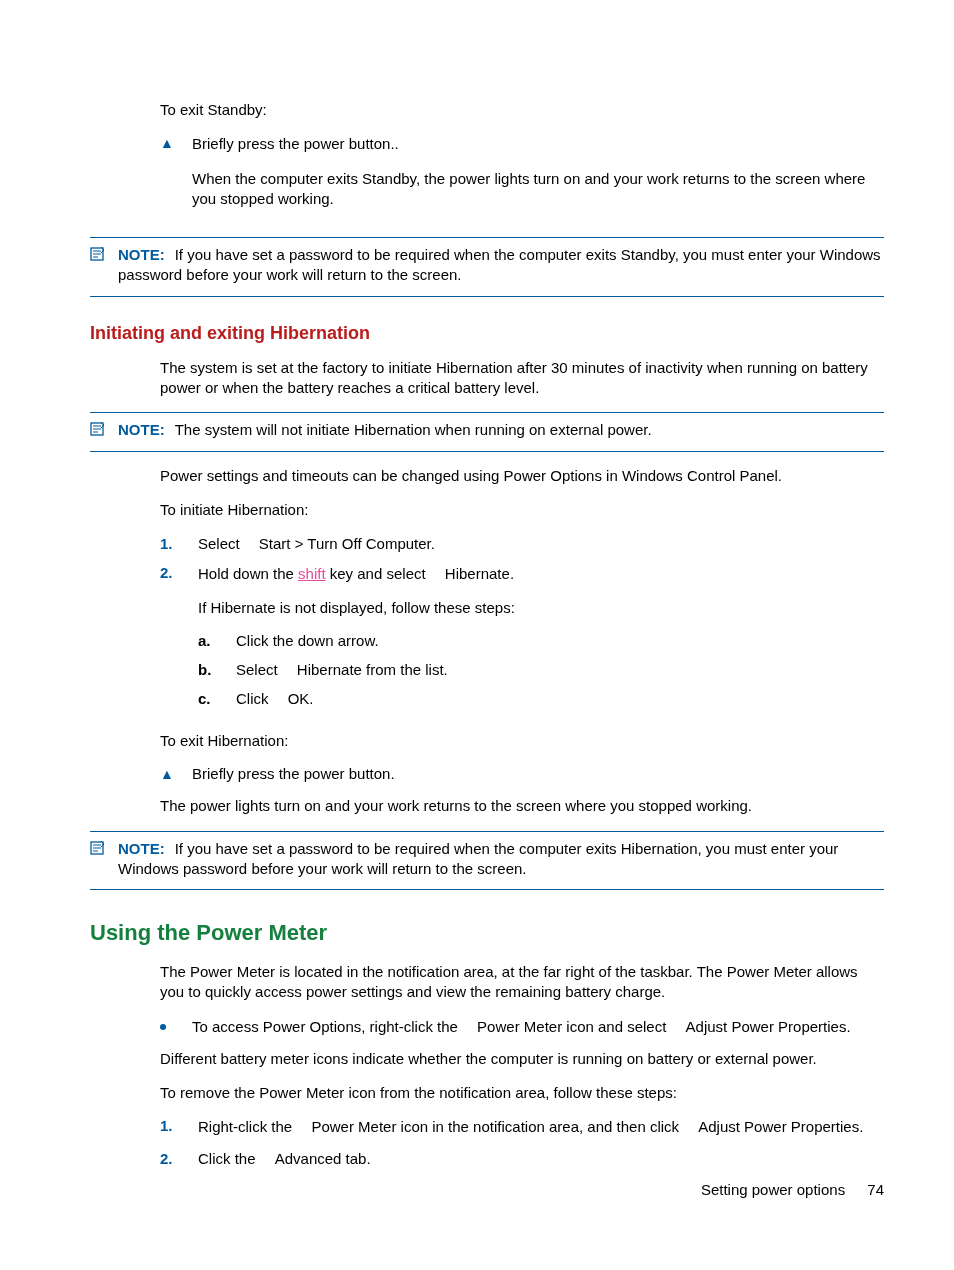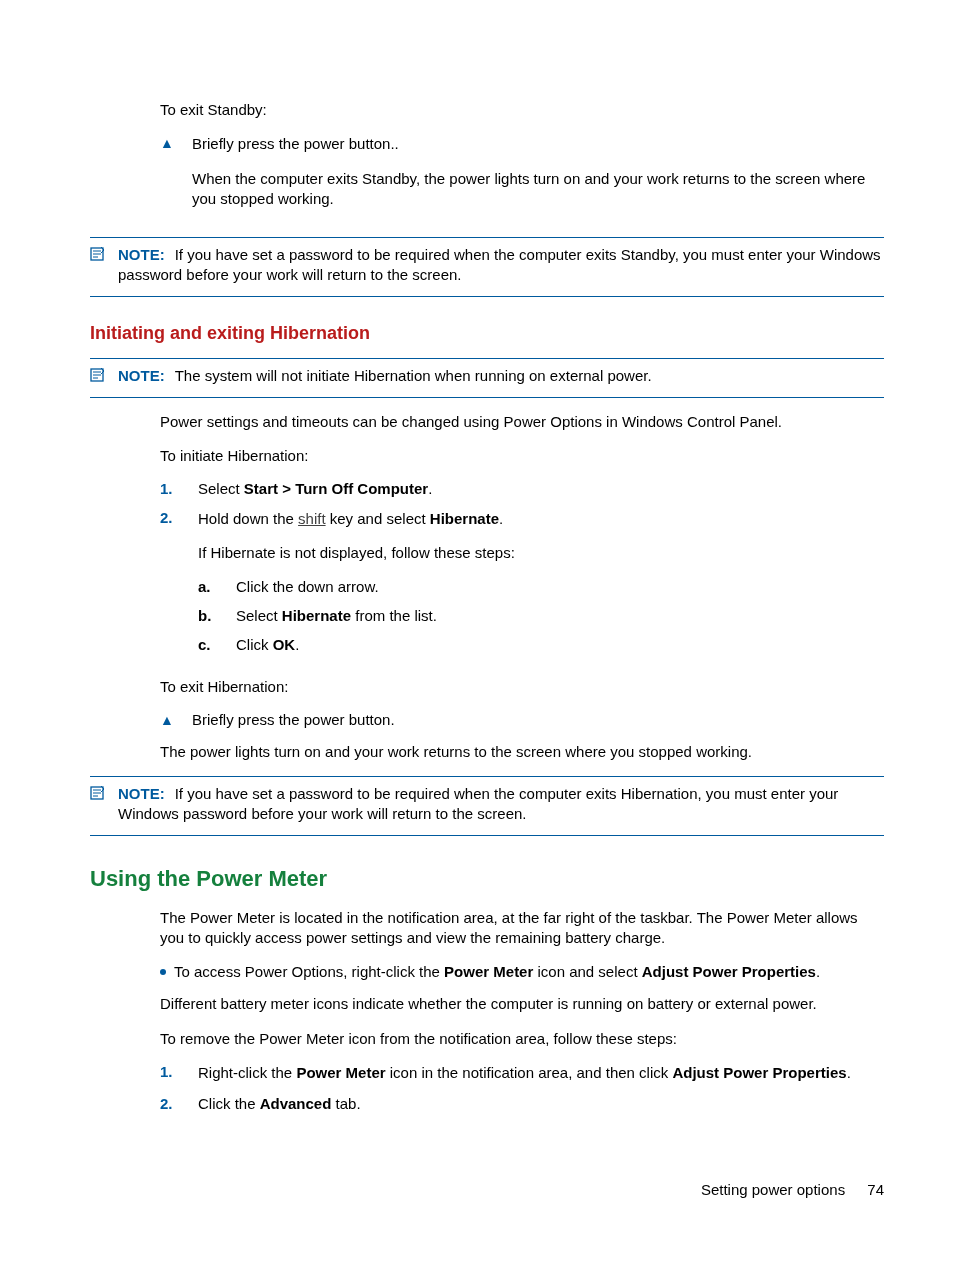--- a/index.html
+++ b/index.html
@@ -24,20 +24,21 @@
     gap: 18px;
   }
   .triangle-bullet .mark {
     flex: 0 0 14px;
     color: #005a9e;
     font-size: 14px;
     padding-top: 1px;
   }
   .dot-bullet {
     display: flex;
+    gap: 18px;
   }
   .dot-bullet .dotmark {
     flex: 0 0 14px;
     padding-top: 2px;
   }
   .dot-bullet .dotmark .circ {
     width: 6px; height: 6px; border-radius: 50%;
     background: #005a9e;
     display: block;
     margin-top: 5px;
@@ -87,22 +88,22 @@
   }
   .ol-sub {
     display: flex;
     gap: 20px;
     margin-bottom: 12px;
   }
   .ol-sub .letter {
     flex: 0 0 18px;
     font-weight: bold;
   }
-  .keycap { color: #404040; text-decoration: underline; }
-  b { font-weight: bold; }
+  .keycap { color: #ec4899; text-decoration: underline; }
+  b { font-weight: normal; margin-left: 15px; }
   .footer {
     position: absolute;
     bottom: 72px;
     right: 70px;
     font-size: 15px;
   }
   .pgnum { margin-left: 18px; }
 </style>
 </head>
 <body>
@@ -127,20 +128,21 @@
           <path d="M11 1 l3 3 -3 3" fill="none" stroke="#005a9e" stroke-width="1"></path>
         </svg>
     </span>
     <div class="ntext">
       <span class="note-label">NOTE:</span><span>If you have set a password to be required when the computer exits Standby, you must enter your Windows password before your work will return to the screen.</span>
     </div>
   </div>
 
   <h3 class="section-blue">Initiating and exiting Hibernation</h3>
 
+  <p class="indent-1">The system is set at the factory to initiate Hibernation after 30 minutes of inactivity when running on battery power or when the battery reaches a critical battery level.</p>
 
   <div class="indent-1 note-box">
     <span class="nicon">
       <svg width="16" height="16" viewBox="0 0 16 16">
           <rect x="1" y="2" width="12" height="12" fill="none" stroke="#005a9e" stroke-width="1.3"></rect>
           <path d="M3 5 h8 M3 8 h8 M3 11 h5" stroke="#005a9e" stroke-width="1"></path>
           <path d="M11 1 l3 3 -3 3" fill="none" stroke="#005a9e" stroke-width="1"></path>
         </svg>
     </span>
     <div class="ntext">

